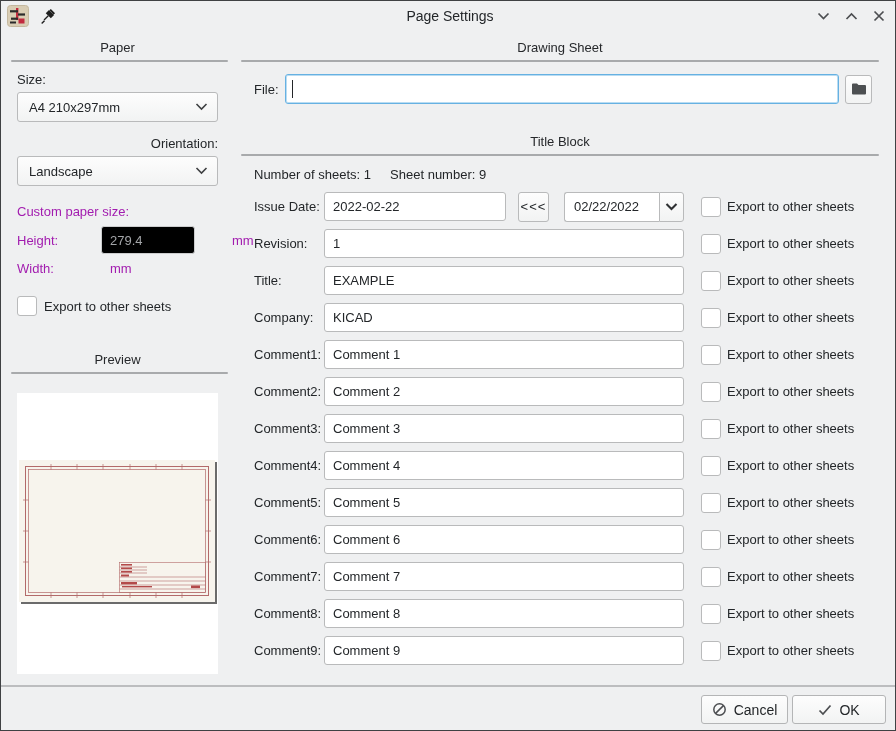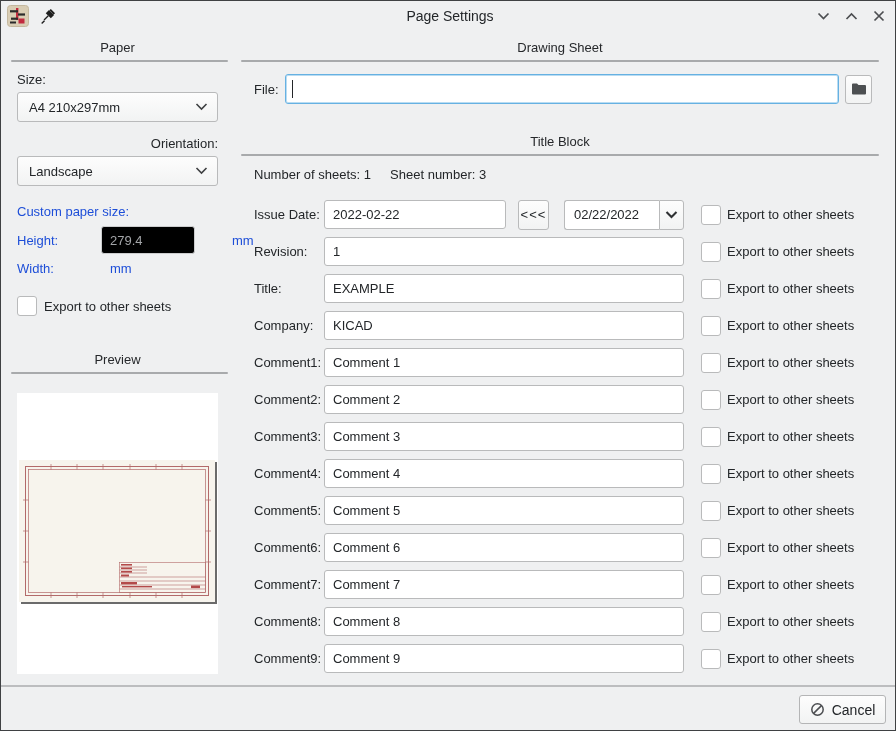--- a/index.html
+++ b/index.html
@@ -23,21 +23,21 @@
   
   .content { display:flex; align-items:flex-start; }
   .left-col { width:201px; margin-left:16px; flex:none; }
   .right-col { flex:1; margin-left:23px; margin-right:16px; }
 
   .section-head { text-align:center; color:#26282b; margin-top:9px; }
   .section-rule { border:none; height:2px; background:#a8aaac; margin-top:5px; border-radius:1px; }
   .left-col .section-rule { margin-left:-6px; margin-right:-10px; }
 
   .lbl { display:block; color:#232629; }
-  .lbl.dim, .dim { color:#1d4ed8; }
+  .lbl.dim, .dim { color:#a21caf; }
 
   
   .combo {
     height:30px; border:1px solid #b9babb; border-radius:3px;
     background:linear-gradient(#fdfdfd,#f2f3f3);
     display:flex; align-items:center; padding:0 9px 0 11px;
   }
   .combo .combo-text { flex:1; }
   .combo svg { flex:none; }
 
@@ -75,21 +75,21 @@
   .file-lab { width:44px; flex:none; padding-left:13px; }
   .file-wrap { position:relative; width:554px; flex:none; }
   .file-input { border:1px solid #66b1e2; box-shadow:0 0 0 1px #b9dcf2 inset; height:30px; }
   .caret { position:absolute; left:7px; top:6px; width:1px; height:18px; background:#232629; }
   .browse-btn { margin-left:6px; width:27px; height:29px; border:1px solid #b9babb; border-radius:3px;
                 background:linear-gradient(#fdfdfd,#f2f3f3); display:flex; align-items:center; justify-content:center; }
 
   .tb-head { margin-top:30px; }
   .sheets-info { display:flex; gap:19px; margin-top:11px; padding-left:13px; }
 
-  .rows { margin-top:18px; display:flex; flex-direction:column; gap:8px; }
+  .rows { margin-top:10px; display:flex; flex-direction:column; gap:8px; }
   .f-row { display:flex; align-items:center; height:29px; }
   .f-row .row-label { width:83px; flex:none; padding-left:13px; }
   .f-row .row-input-wrap { width:360px; flex:none; display:flex; align-items:center; }
   .f-row .export-group { margin-left:17px; display:flex; align-items:center; }
   .f-row .export-label { margin-left:6px; }
 
   .date-input { width:182px; flex:none; }
   .btn-copy { margin-left:12px; width:33px; height:30px; border:1px solid #b9babb; border-radius:3px;
               background:linear-gradient(#fdfdfd,#f2f3f3); font:inherit; color:#232629; letter-spacing:1px; }
   .date-combo { margin-left:15px; display:flex; height:30px; }
@@ -258,21 +258,21 @@
             <path d="M1 2.5 Q1 1.5 2 1.5 L6 1.5 L7.5 3 L14 3 Q15 3 15 4 L15 11.5 Q15 12.5 14 12.5 L2 12.5 Q1 12.5 1 11.5 Z" fill="#4d5052"></path>
           </svg>
         </span>
       </div>
 
       <div class="section-head tb-head">Title Block</div>
       <hr class="section-rule">
 
       <div class="sheets-info">
         <span>Number of sheets: 1</span>
-        <span>Sheet number: 3</span>
+        <span>Sheet number: 9</span>
       </div>
 
       <div class="rows">
 
         <div class="f-row">
           <span class="row-label">Issue Date:</span>
           <span class="row-input-wrap">
             <input class="text-field date-input" value="2022-02-22" style="">
             <button class="btn-copy">&lt;&lt;&lt;</button>
             <span class="date-combo">
@@ -427,14 +427,20 @@
 
   <div class="footer-rule"></div>
   <div class="footer">
     <button class="dlg-btn btn-cancel">
       <svg width="15" height="15" viewBox="0 0 15 15">
         <circle cx="7.5" cy="7.5" r="5.7" fill="none" stroke="#4c4e51" stroke-width="1.5"></circle>
         <line x1="3.6" y1="11.4" x2="11.4" y2="3.6" stroke="#4c4e51" stroke-width="1.5"></line>
       </svg>
       <span>Cancel</span>
     </button>
+    <button class="dlg-btn btn-ok">
+      <svg width="14" height="12" viewBox="0 0 14 12">
+        <polyline points="1.5,6.5 5,10 12.5,1.5" fill="none" stroke="#4c4e51" stroke-width="1.7"></polyline>
+      </svg>
+      <span>OK</span>
+    </button>
   </div>
 </div>
 
 </body></html>

